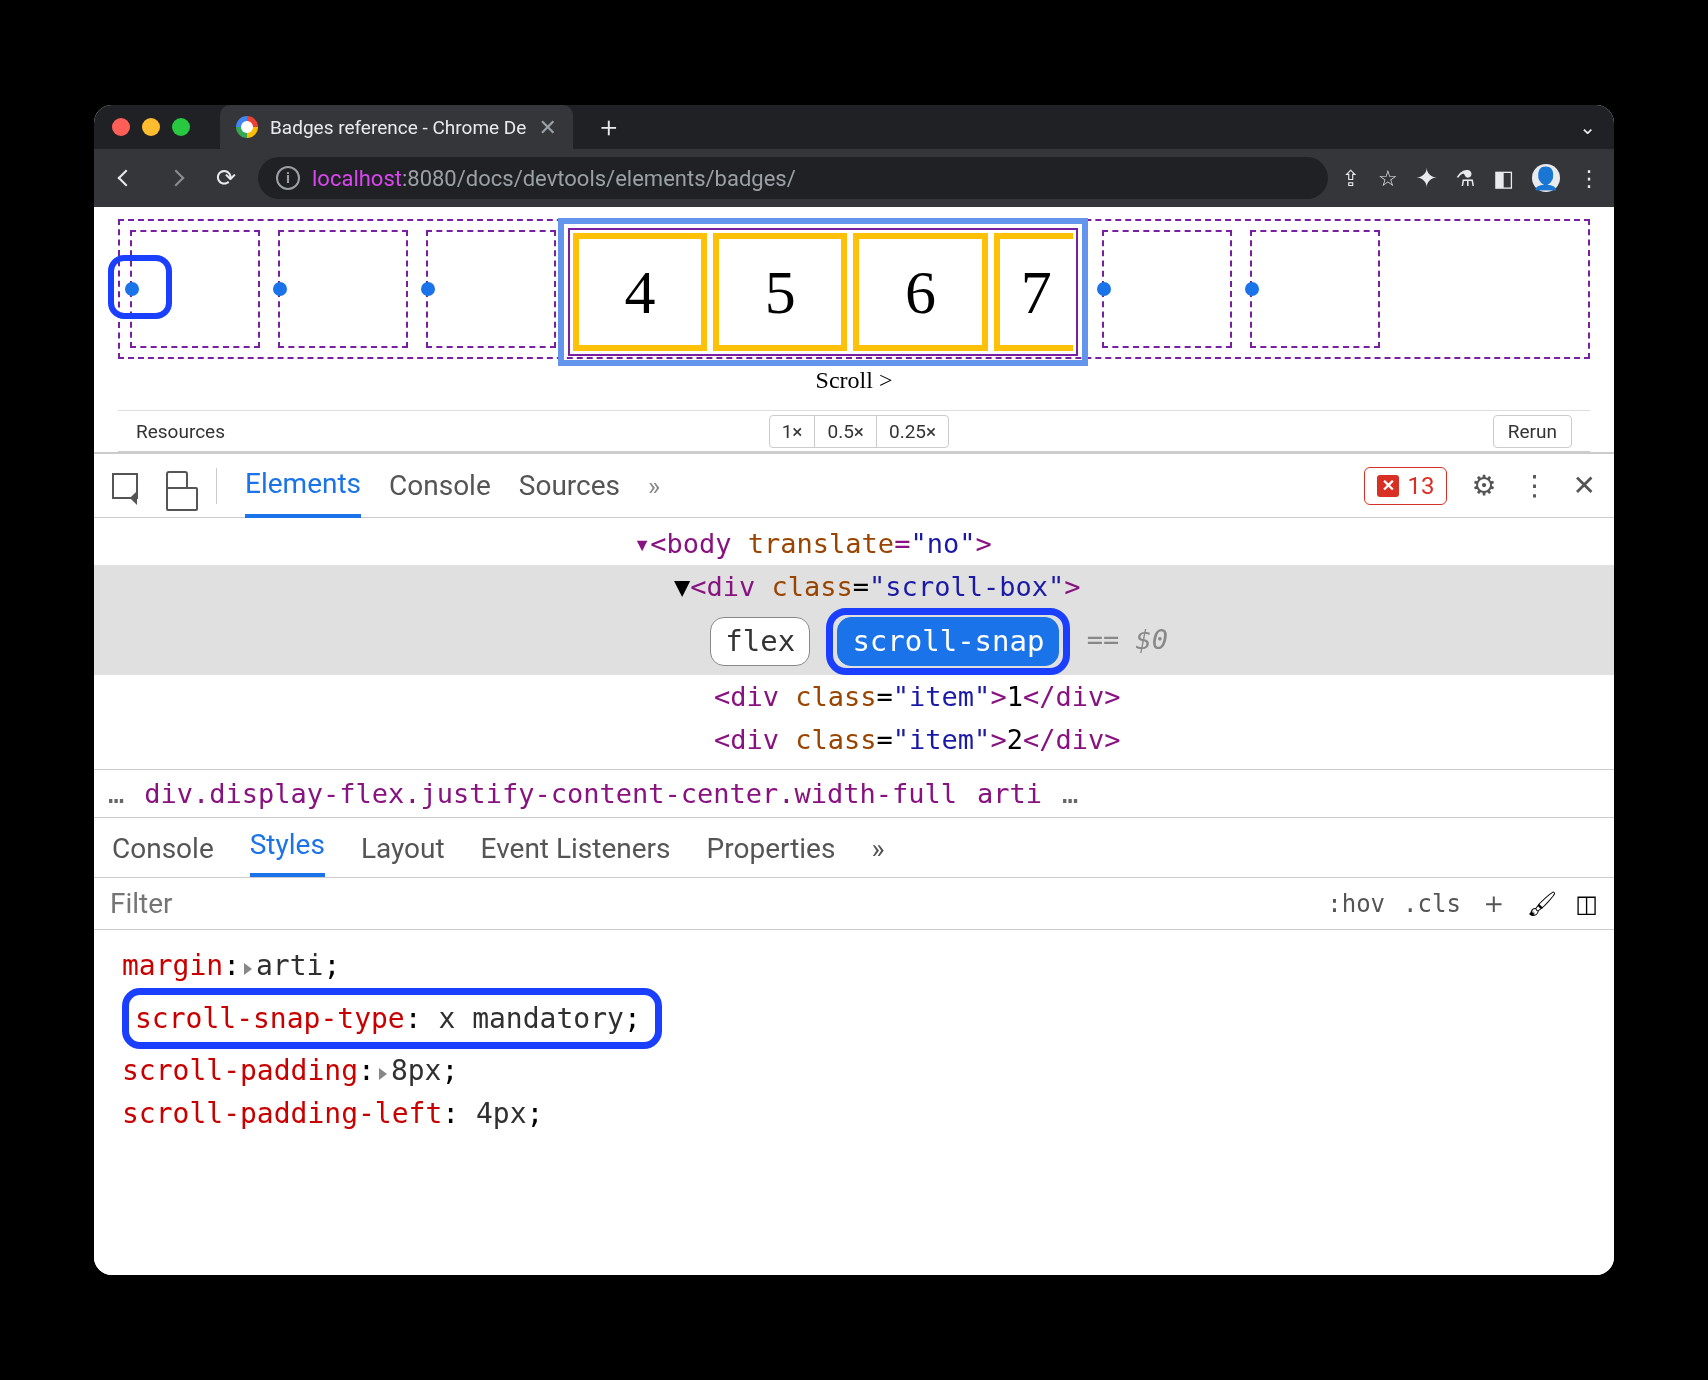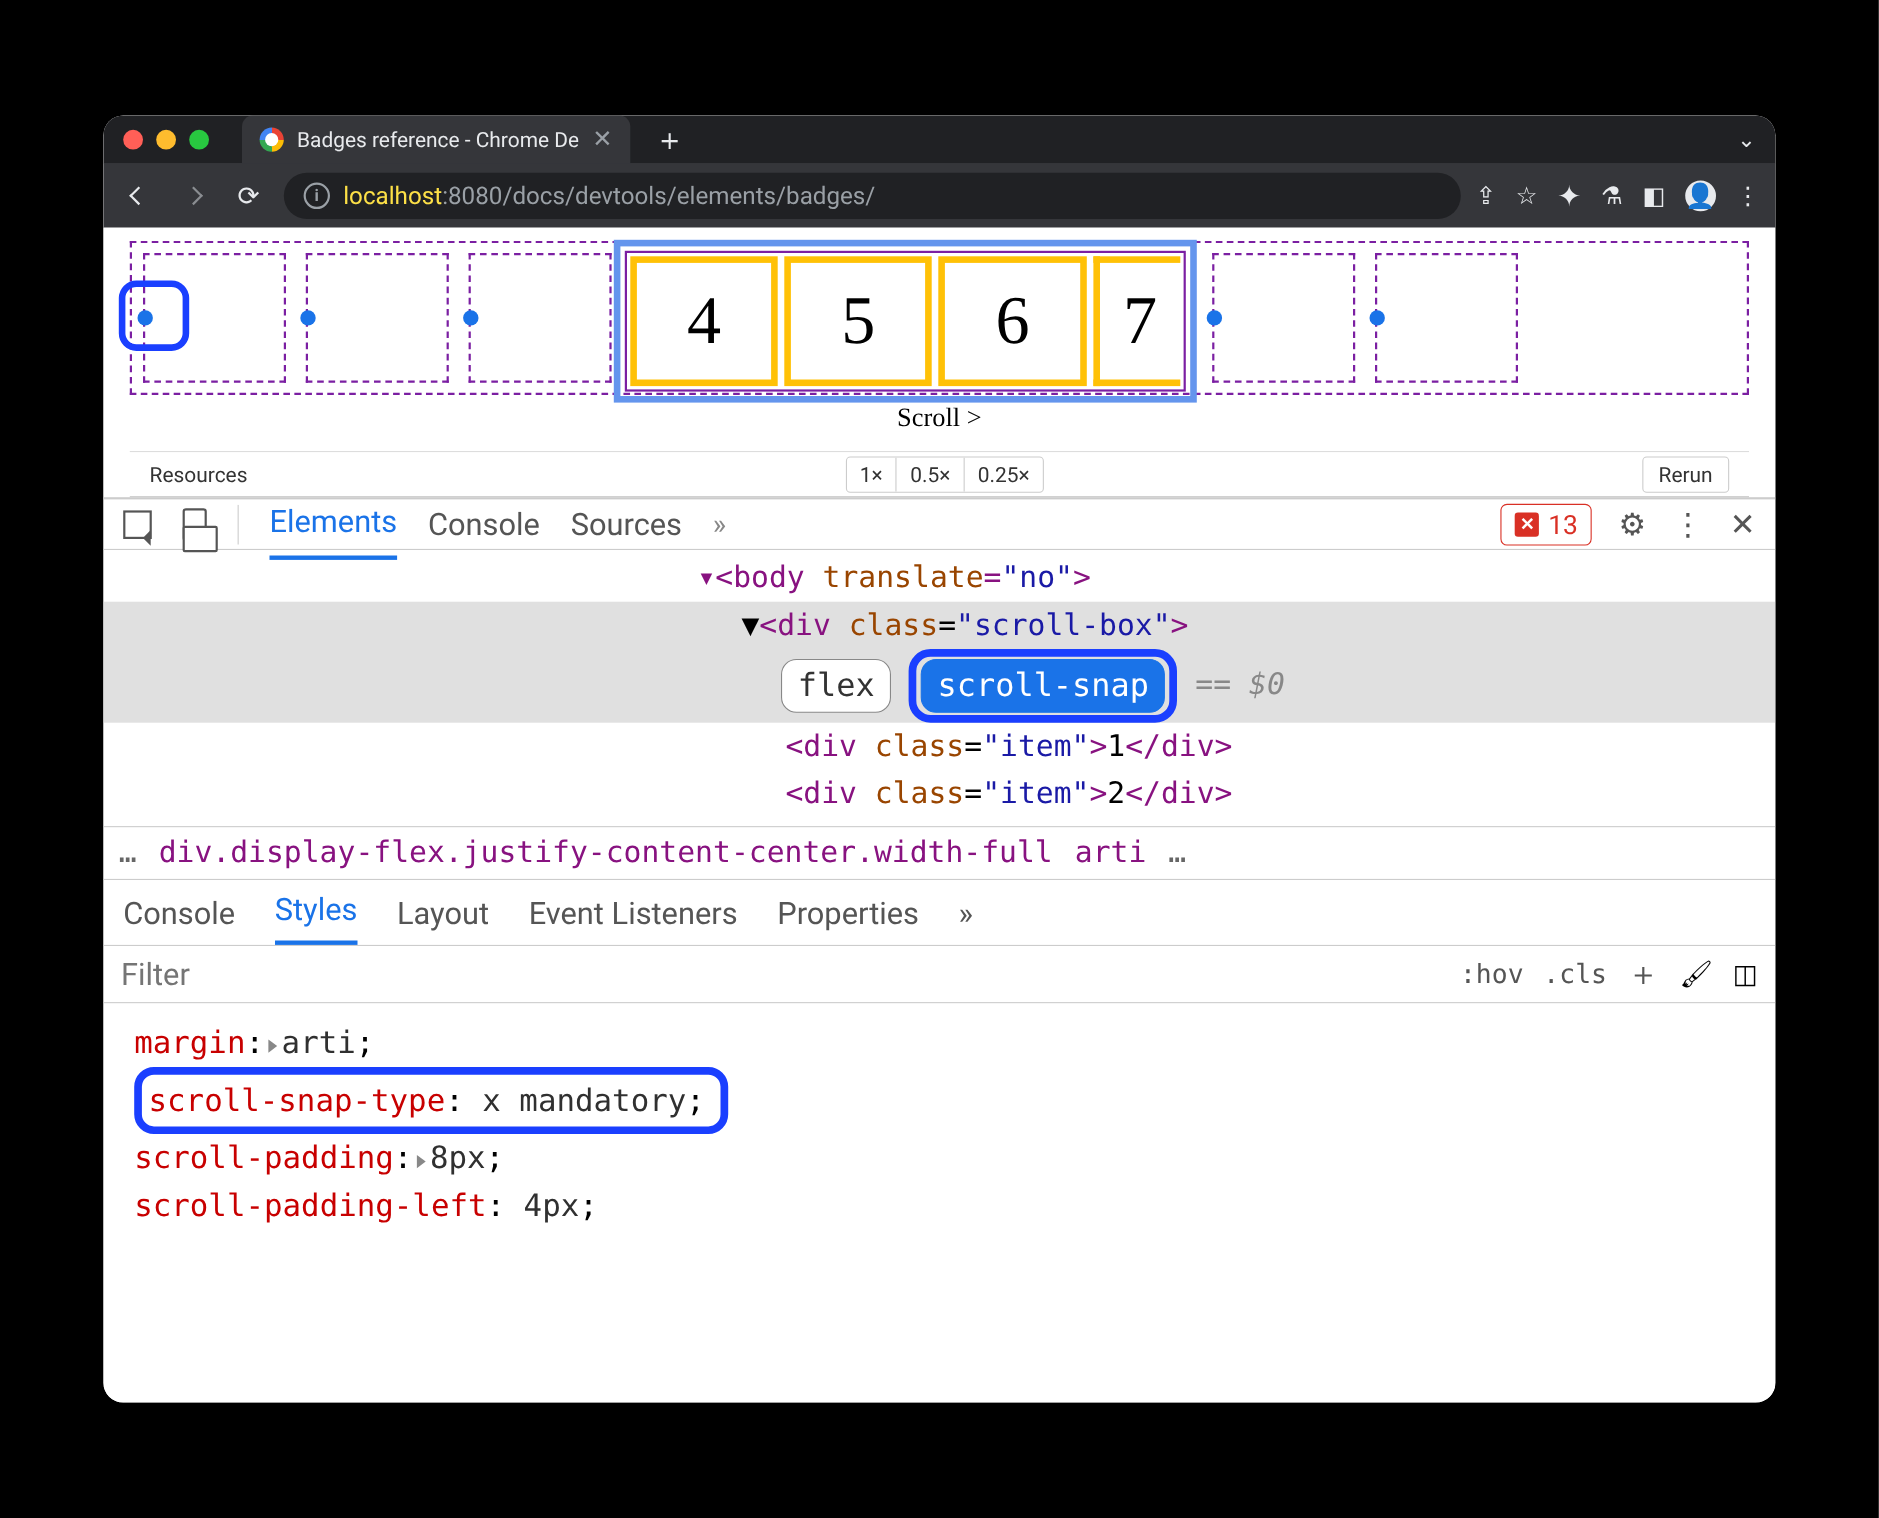--- a/index.html
+++ b/index.html
@@ -70,21 +70,21 @@
     height:42px;
     border-radius:21px;
     display:flex;
     align-items:center;
     padding:0 18px;
     color:#e8eaed;
     font-size:22px;
     gap:12px;
   }
   .omnibox .info{width:24px;height:24px;border:2px solid #9aa0a6;border-radius:50%;display:flex;align-items:center;justify-content:center;color:#9aa0a6;font-size:15px;font-weight:bold;}
-  .url .host{color:#fde047;}
+  .url .host{color:#d946ef;}
   .url .rest{color:#9aa0a6;}
   .toolicons{display:flex;gap:18px;color:#e8eaed;align-items:center;}
   .toolicons span{font-size:22px;}
   .avatar{width:28px;height:28px;background:#e8eaed;border-radius:50%;display:flex;align-items:center;justify-content:center;color:#35363a;font-size:16px;}
   
   .content{flex:1;display:flex;flex-direction:column;background:#fff;overflow:hidden;}
   .page{padding: 12px 24px 0 24px; position:relative;}
   .boxrow{
     border:2px dashed #7b1fa2;
     padding:10px 10px;
@@ -108,21 +108,21 @@
   .snapitem{flex:1;border:6px solid #ffc107;margin:3px;display:flex;align-items:center;justify-content:center;font-size:62px;font-family:"Times New Roman",serif;background:#fff;}
   .scroll-label{text-align:center;font-size:24px;font-family:"Times New Roman",serif;margin-top:8px;}
   .focus-ring{position:absolute;border:6px solid #1a3fff;border-radius:16px;}
   .resbar{display:flex;align-items:center;border-top:1px solid #ddd;border-bottom:1px solid #ccc;height:42px;padding:0 18px;font-size:19px;color:#333;margin-top:16px;}
   .resbar .mid{margin-left:auto;display:flex;gap:0;border:1px solid #ccc;border-radius:4px;overflow:hidden;}
   .resbar .mid span{padding:4px 12px;border-right:1px solid #ccc;}
   .resbar .mid span:last-child{border-right:none;}
   .resbar .rerun{margin-left:auto;border:1px solid #ccc;padding:4px 14px;border-radius:4px;}
   
   .devtools{flex:1;display:flex;flex-direction:column;border-top:2px solid #ccc;}
-  .dt-toolbar{height:46px;display:flex;align-items:center;padding:0 18px;gap:28px;border-bottom:1px solid #ccc;font-size:28px;color:#555;}
+  .dt-toolbar{height:64px;display:flex;align-items:center;padding:0 18px;gap:28px;border-bottom:1px solid #ccc;font-size:28px;color:#555;}
   .dt-toolbar .sep{width:1px;height:36px;background:#ccc;}
   .dt-tab{padding-bottom:14px;margin-top:14px;}
   .dt-tab.active{color:#1a73e8;border-bottom:4px solid #1a73e8;}
   .dt-toolbar .chev2{color:#888;font-size:26px;}
   .dt-toolbar .right{margin-left:auto;display:flex;align-items:center;gap:24px;}
   .errbadge{border:1px solid #d93025;border-radius:6px;padding:4px 12px;display:flex;align-items:center;gap:8px;color:#d93025;font-size:24px;}
   .errbadge .x{background:#d93025;color:#fff;width:22px;height:22px;border-radius:3px;display:flex;align-items:center;justify-content:center;font-size:16px;font-weight:bold;}
   .gear,.vdots,.xclose{font-size:28px;color:#555;}
   .dom{font-family:Menlo,Consolas,monospace;font-size:27px;line-height:1.6;padding:4px 0 8px 0;overflow:hidden;}
   .dom .row{white-space:pre;}

